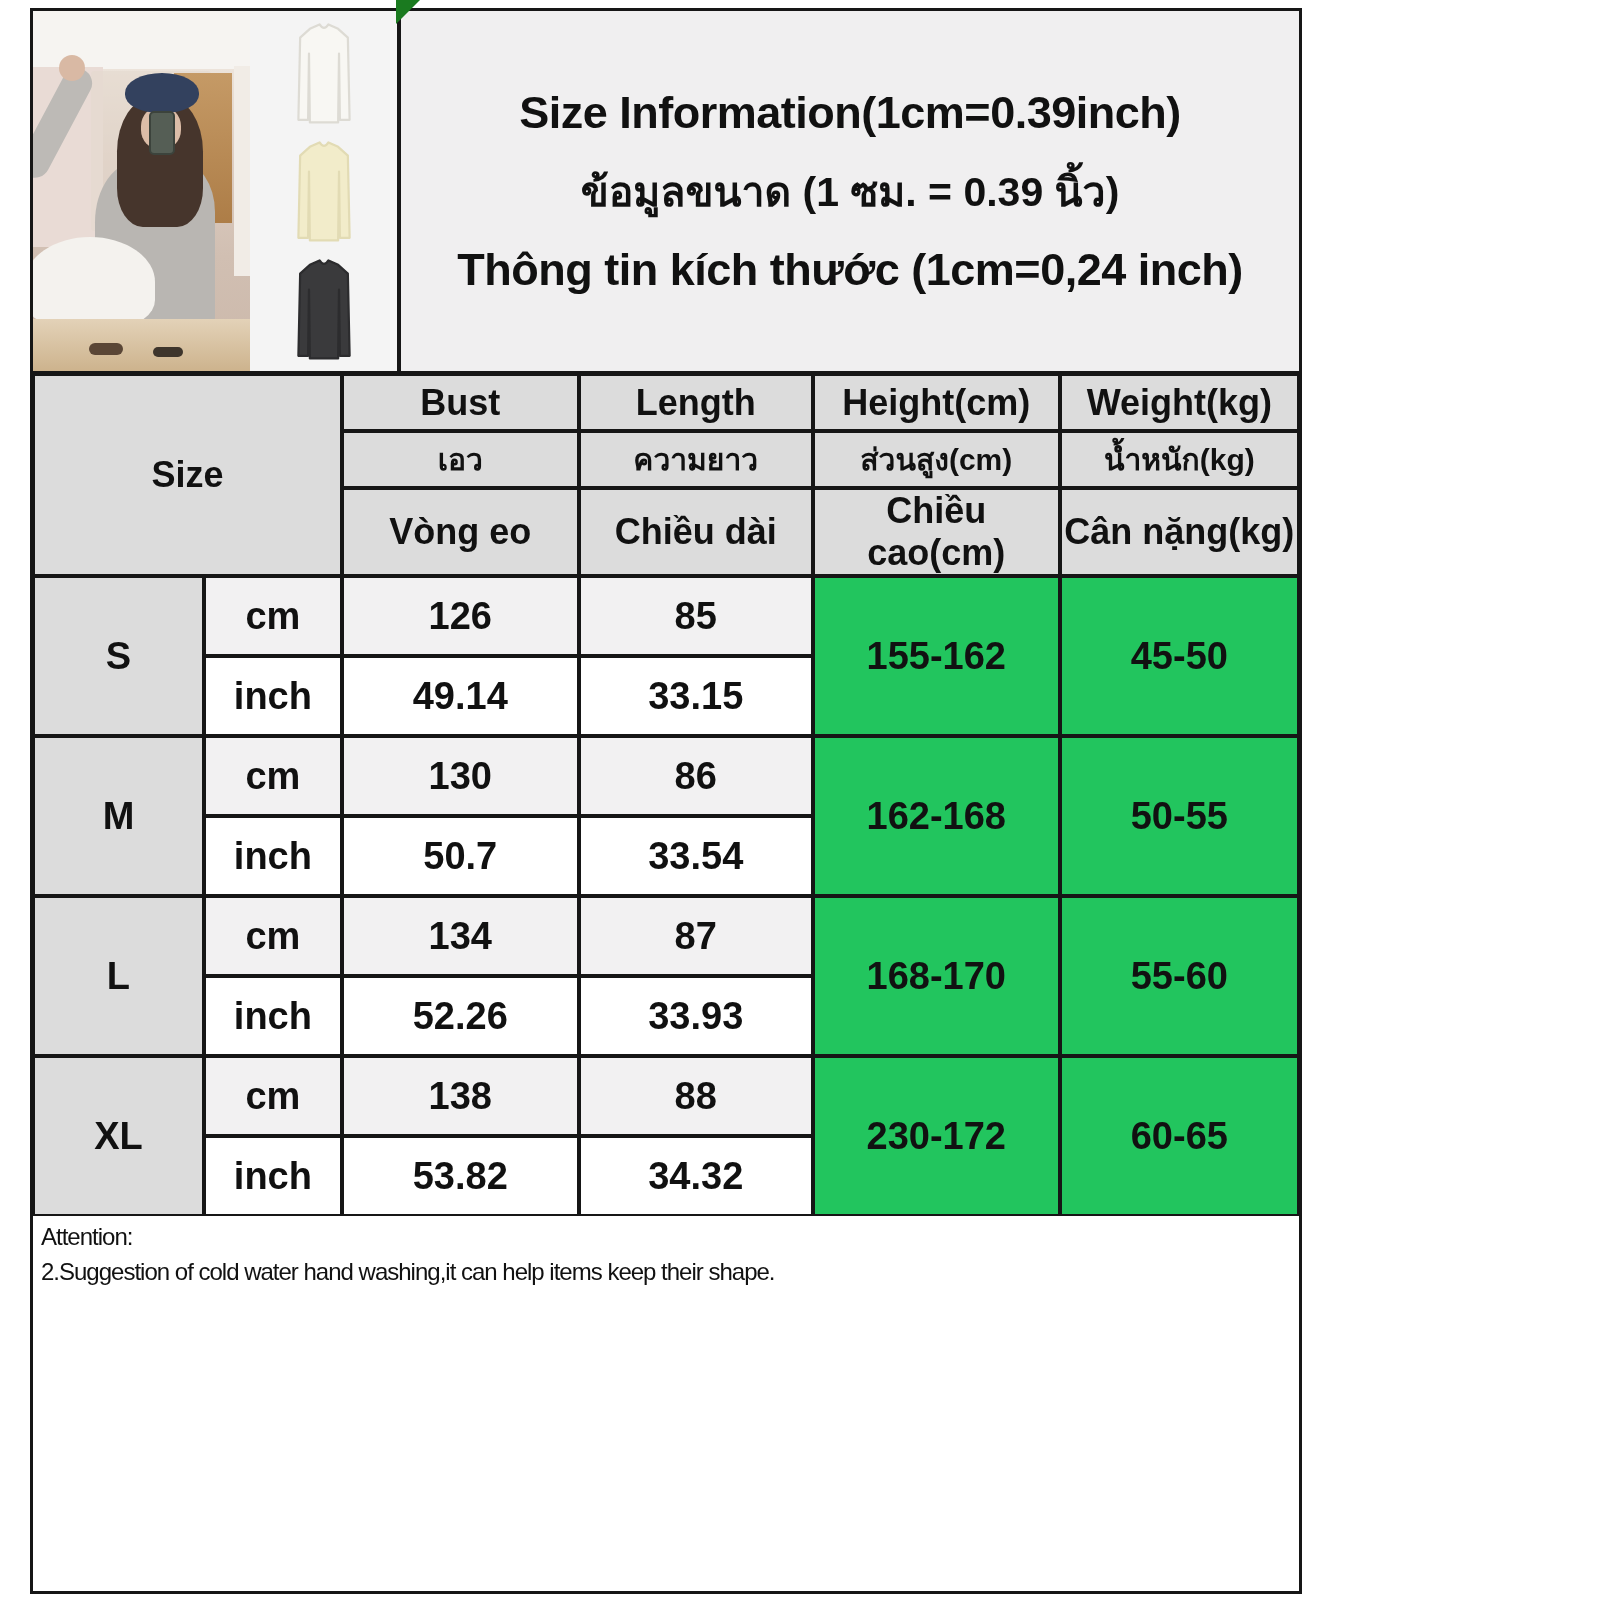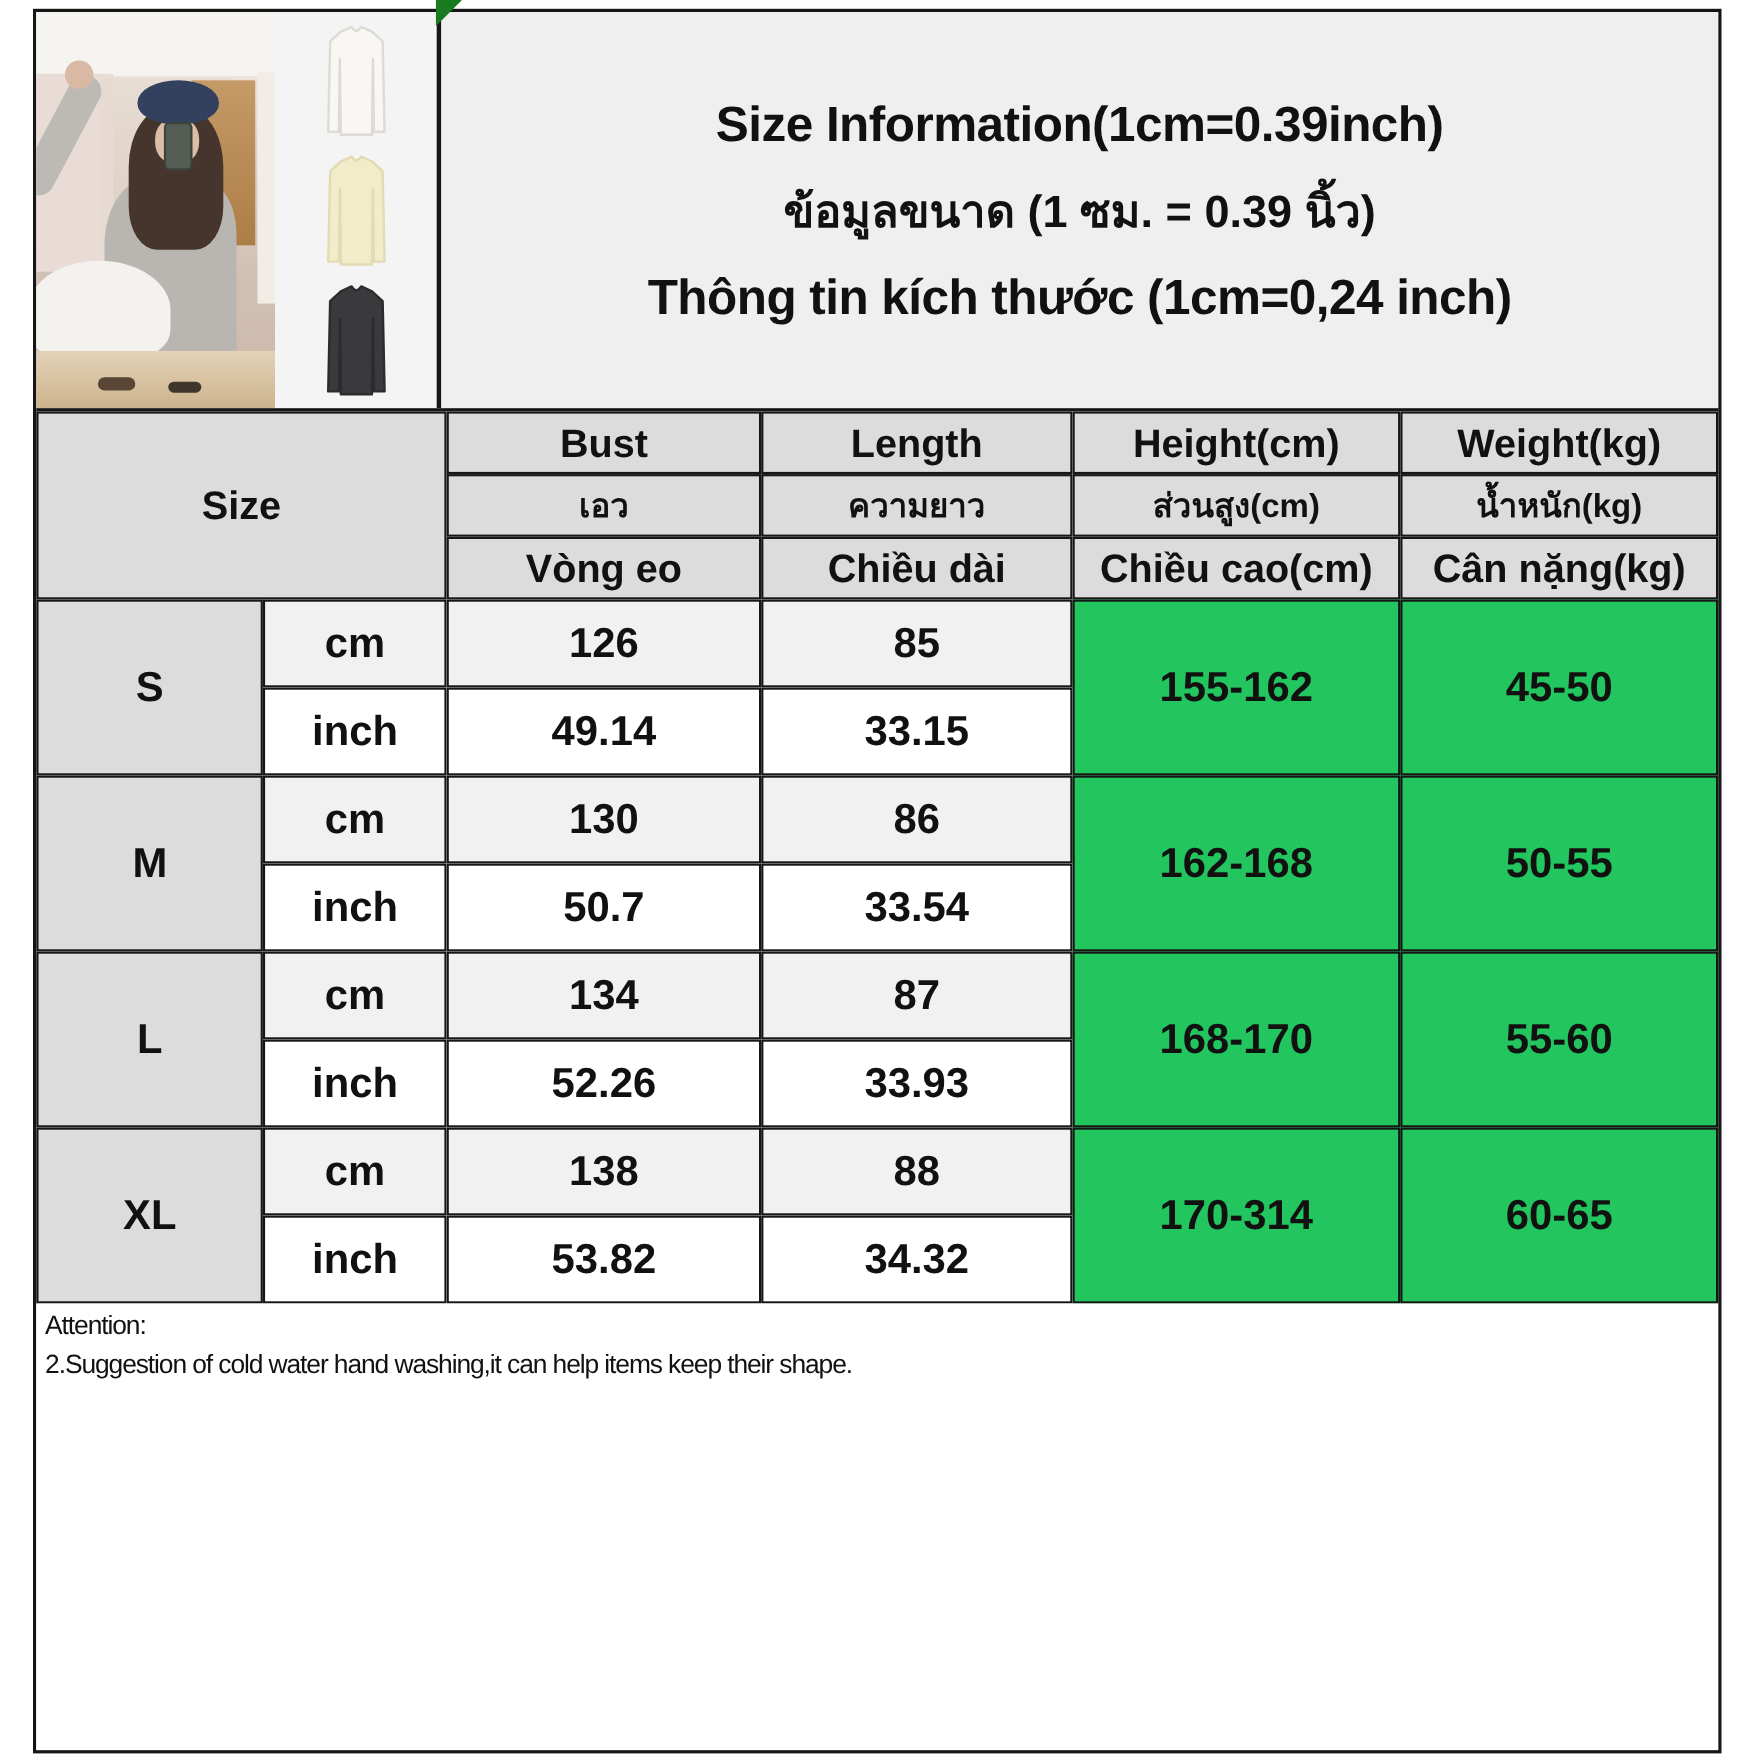--- a/index.html
+++ b/index.html
@@ -2,21 +2,21 @@
 <html><head>
 <meta charset="utf-8">
 <style>
   html,body{margin:0;padding:0;}
   body{
     width:1600px;height:1600px;background:#ffffff;
     font-family:"Liberation Sans","DejaVu Sans",sans-serif;
     color:#111;position:relative;overflow:hidden;
   }
   .sheet{
-    position:absolute;left:30px;top:8px;width:1535px;height:1586px;
+    position:absolute;left:30px;top:8px;width:1272px;height:1586px;
     border:3px solid #161616;box-sizing:border-box;
     display:flex;flex-direction:column;background:#ffffff;
   }
   
   .top{flex:none;height:360px;display:flex;border-bottom:3px solid #161616;}
   .photo-panel{flex:none;width:217px;position:relative;overflow:hidden;
     background:linear-gradient(180deg,#f7f5f2 0%,#ece3da 16%,#ddcdc2 42%,#d1bfb2 68%,#cbb8aa 100%);}
   .photo-panel *{position:absolute;}
   .ph-ceiling{left:0;top:0;width:100%;height:58px;background:#f6f4f1;}
   .ph-wall-left{left:0;top:56px;width:70px;height:180px;background:#e9dbd5;}
@@ -187,21 +187,21 @@
         <td class="unit inchbg">inch</td>
         <td class="inchbg">52.26</td>
         <td class="inchbg">33.93</td>
       </tr>
 
       <tr class="drow">
         <td rowspan="2" class="size-letter">XL</td>
         <td class="unit cmbg">cm</td>
         <td class="cmbg">138</td>
         <td class="cmbg">88</td>
-        <td rowspan="2" class="rangebg">170-314</td>
+        <td rowspan="2" class="rangebg">230-172</td>
         <td rowspan="2" class="rangebg">60-65</td>
       </tr>
       <tr class="drow">
         <td class="unit inchbg">inch</td>
         <td class="inchbg">53.82</td>
         <td class="inchbg">34.32</td>
       </tr>
     </tbody>
   </table>
 

